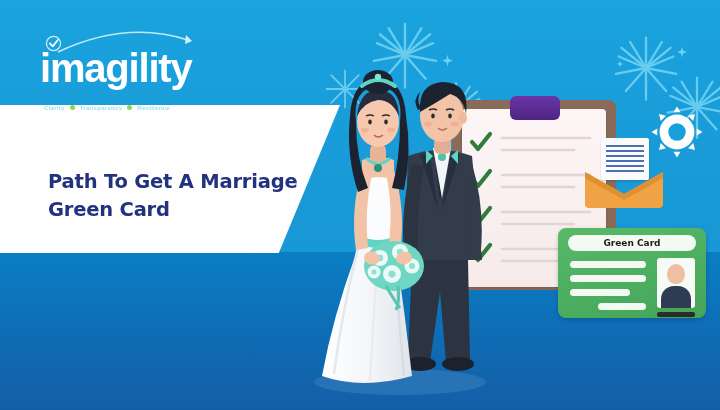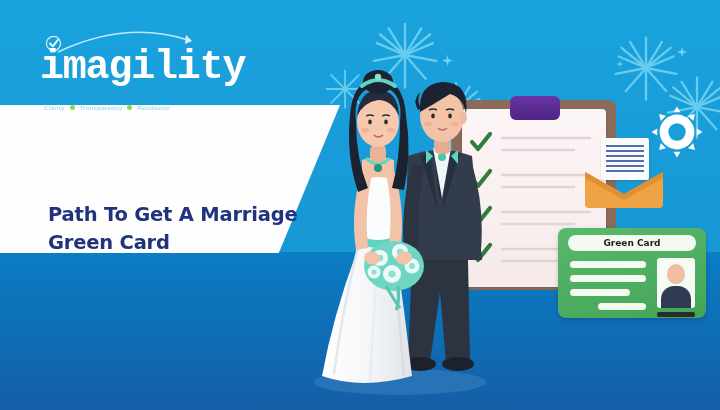--- a/index.html
+++ b/index.html
@@ -53,21 +53,21 @@
 
   
   .logo-block {
     position: absolute;
     left: 40px; top: 26px;
     width: 190px; height: 72px;
   }
   .logo-word {
     position: absolute;
     left: 0; top: 22px;
-    font-family: Liberation Mono, monospace;
+    font-family: Liberation Sans, sans-serif;
     font-size: 40px;
     font-weight: bold;
     color: #ffffff;
     letter-spacing: -1.2px;
     line-height: 1;
   }
   .logo-tag {
     position: absolute;
     left: 4px; top: 78px;
     width: 186px;
@@ -94,21 +94,20 @@
   .headline {
     position: absolute;
     left: 48px; top: 168px;
     width: 280px;
     font-family: "DejaVu Sans", sans-serif;
     font-size: 19.5px;
     font-weight: bold;
     color: #21337f;
     line-height: 1.45;
     letter-spacing: -0.2px;
-    margin-top: 33px;
   }
 
   
   .piece { position: absolute; }
 </style>
 </head>
 <body>
 
 <div id="banner">
 

